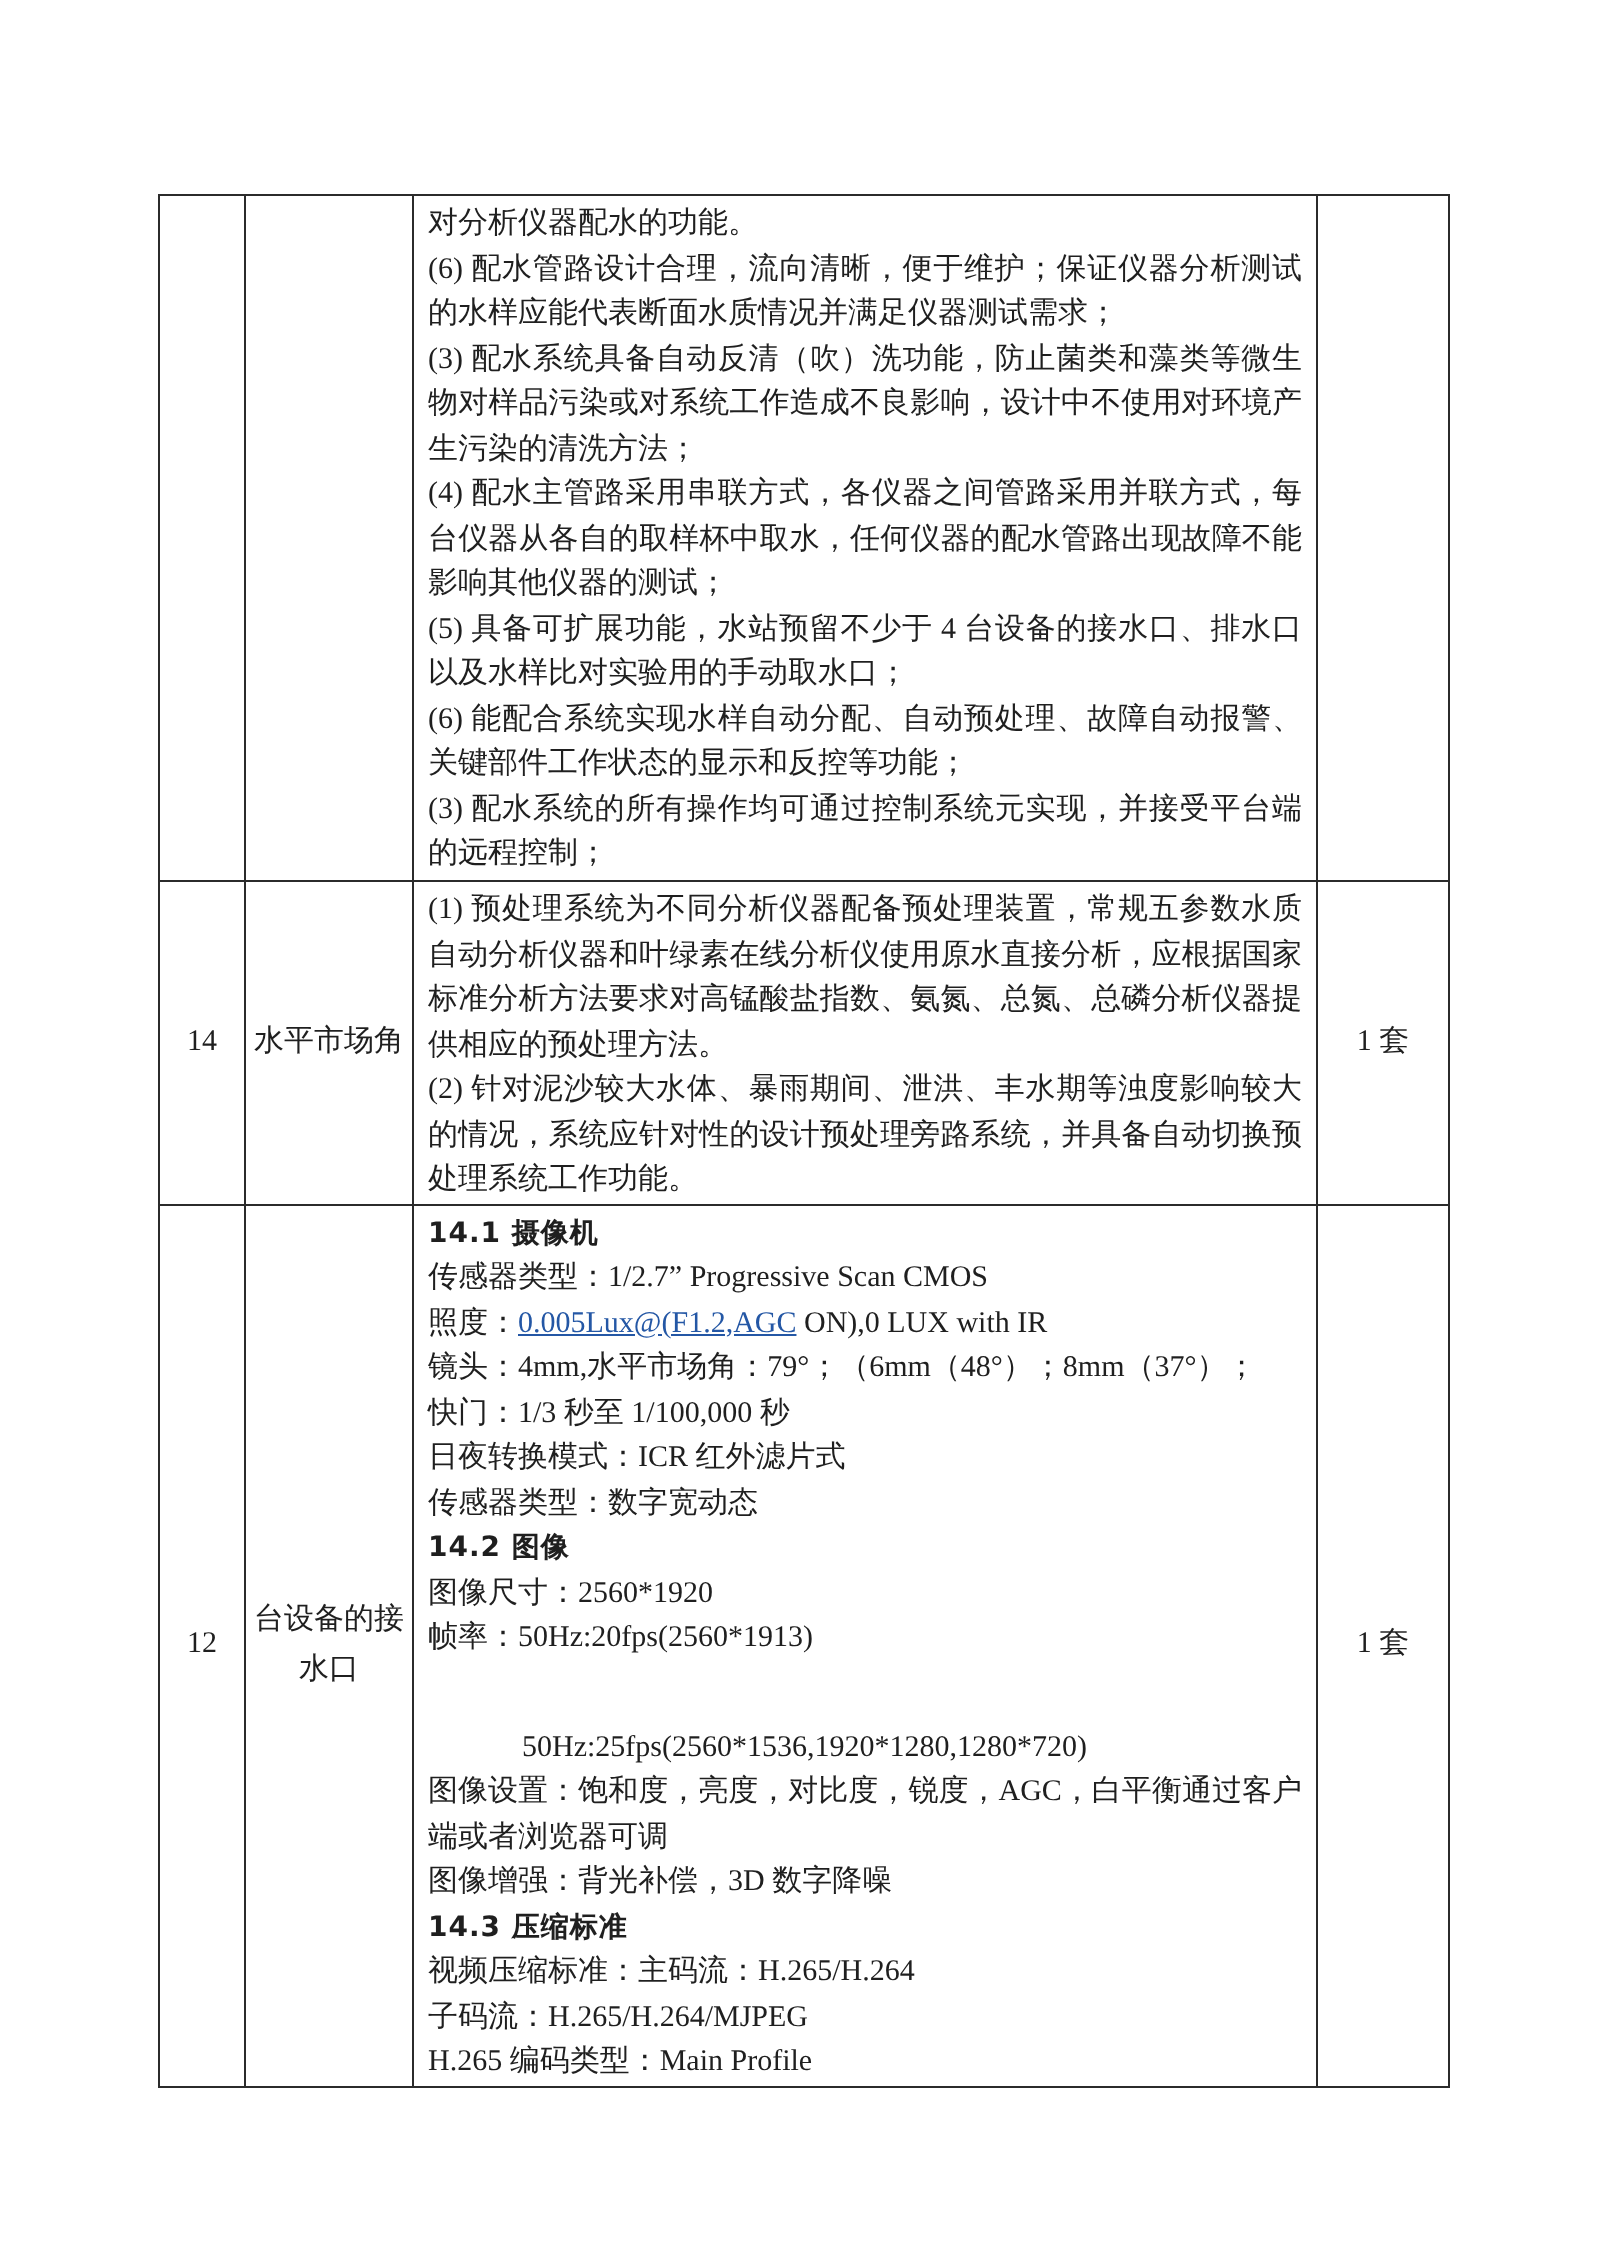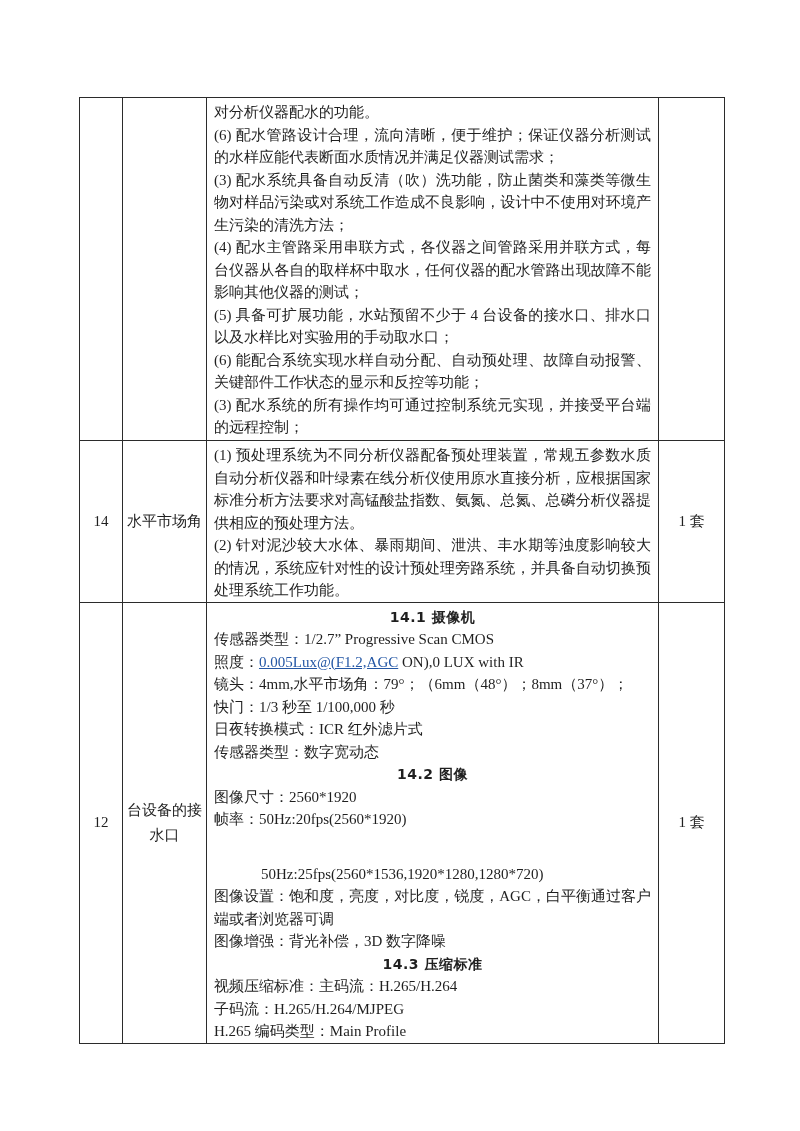--- a/index.html
+++ b/index.html
@@ -48,21 +48,21 @@
   .line{
     margin:0;
     line-height:22.5px;
     text-align:justify;
   }
   .line.bold{
     font-weight:700;
     font-family:"DejaVu Sans","Liberation Sans",sans-serif;
     font-size:14px;
     letter-spacing:.5px;
-    text-align:center;
+    text-align:left;
   }
   .line.ind{
     padding-left:47px;
     text-align:left;
     margin-top:32px;
   }
   a.speclink{
     color:var(--link);
     text-decoration:underline;
     text-decoration-color:var(--link);
@@ -114,21 +114,21 @@
           <div>
               <p class="line bold">14.1 摄像机</p>
               <p class="line">传感器类型：1/2.7” Progressive Scan CMOS</p>
               <p class="line"><span>照度：</span><a class="speclink" href="#">0.005Lux@(F1.2,AGC</a><span> ON),0 LUX with IR</span></p>
               <p class="line">镜头：4mm,水平市场角：79°；（6mm（48°）；8mm（37°）；</p>
               <p class="line">快门：1/3 秒至 1/100,000 秒</p>
               <p class="line">日夜转换模式：ICR 红外滤片式</p>
               <p class="line">传感器类型：数字宽动态</p>
               <p class="line bold">14.2 图像</p>
               <p class="line">图像尺寸：2560*1920</p>
-              <p class="line">帧率：50Hz:20fps(2560*1920)</p>
+              <p class="line">帧率：50Hz:20fps(2560*1913)</p>
               <p class="line ind">50Hz:25fps(2560*1536,1920*1280,1280*720)</p>
               <p class="line">图像设置：饱和度，亮度，对比度，锐度，AGC，白平衡通过客户端或者浏览器可调</p>
               <p class="line">图像增强：背光补偿，3D 数字降噪</p>
               <p class="line bold">14.3 压缩标准</p>
               <p class="line">视频压缩标准：主码流：H.265/H.264</p>
               <p class="line">子码流：H.265/H.264/MJPEG</p>
               <p class="line">H.265 编码类型：Main Profile</p>
             </div>
         </td>
         <td class="qty">1 套</td>

